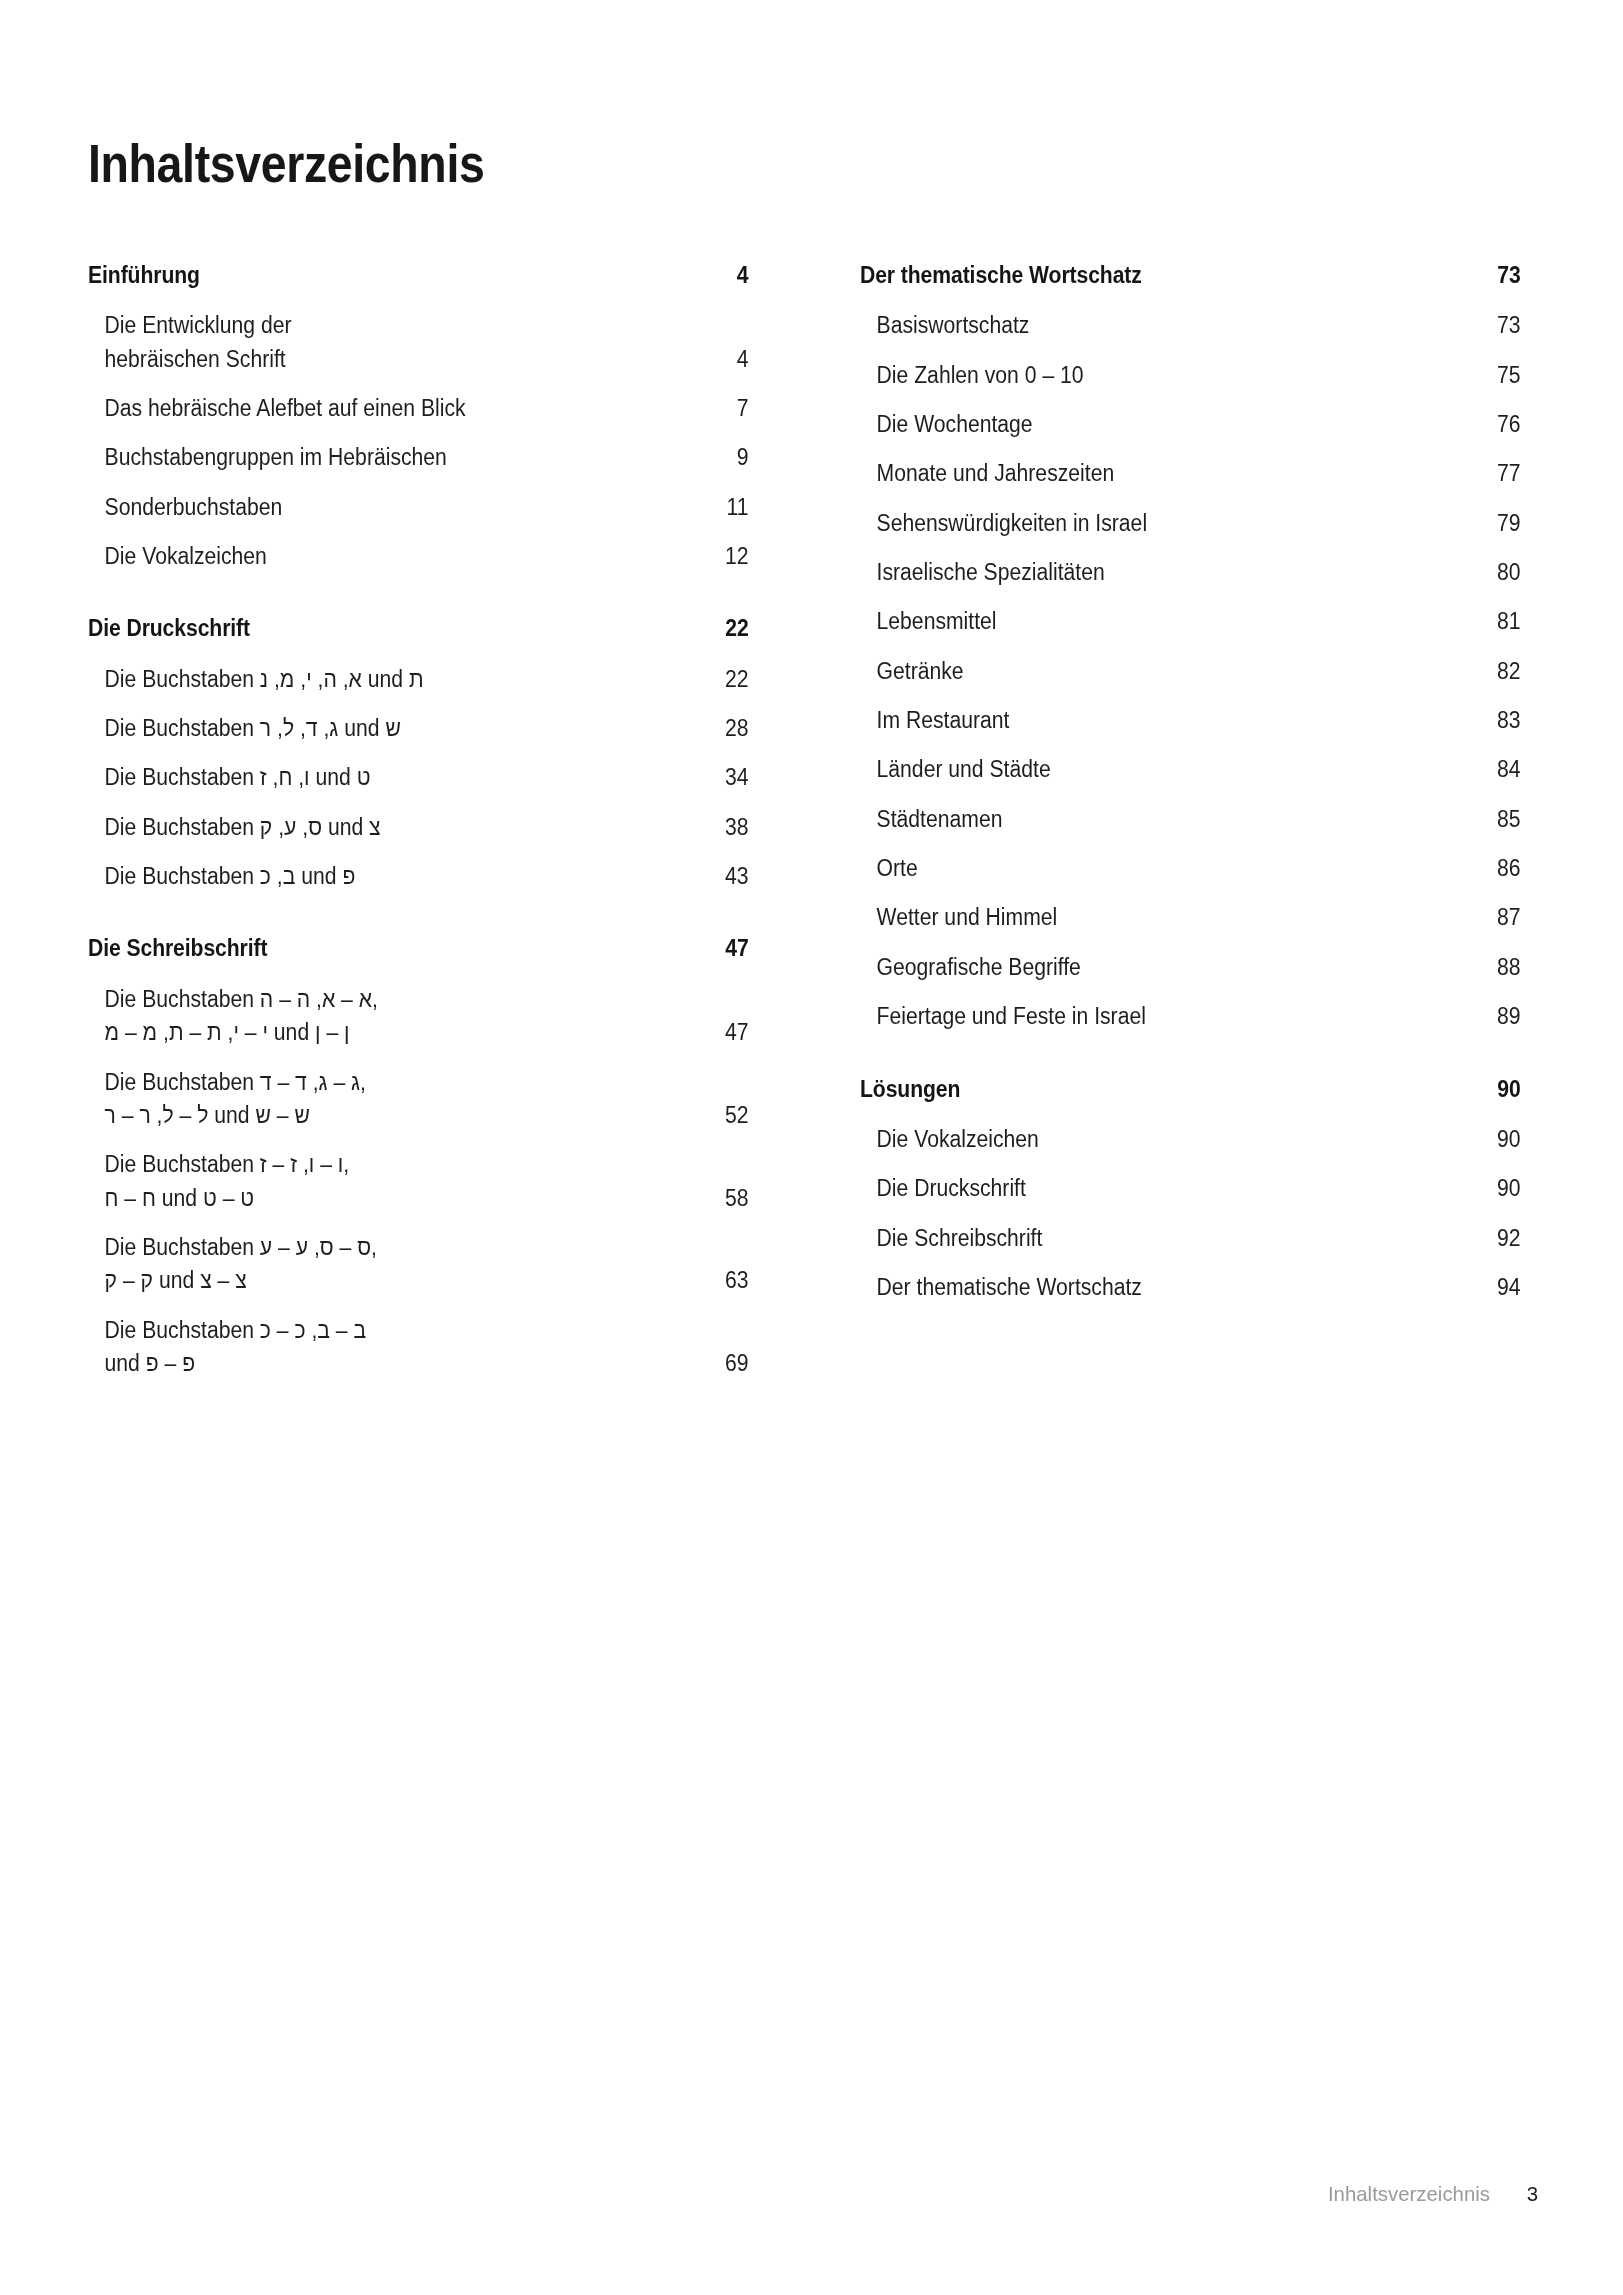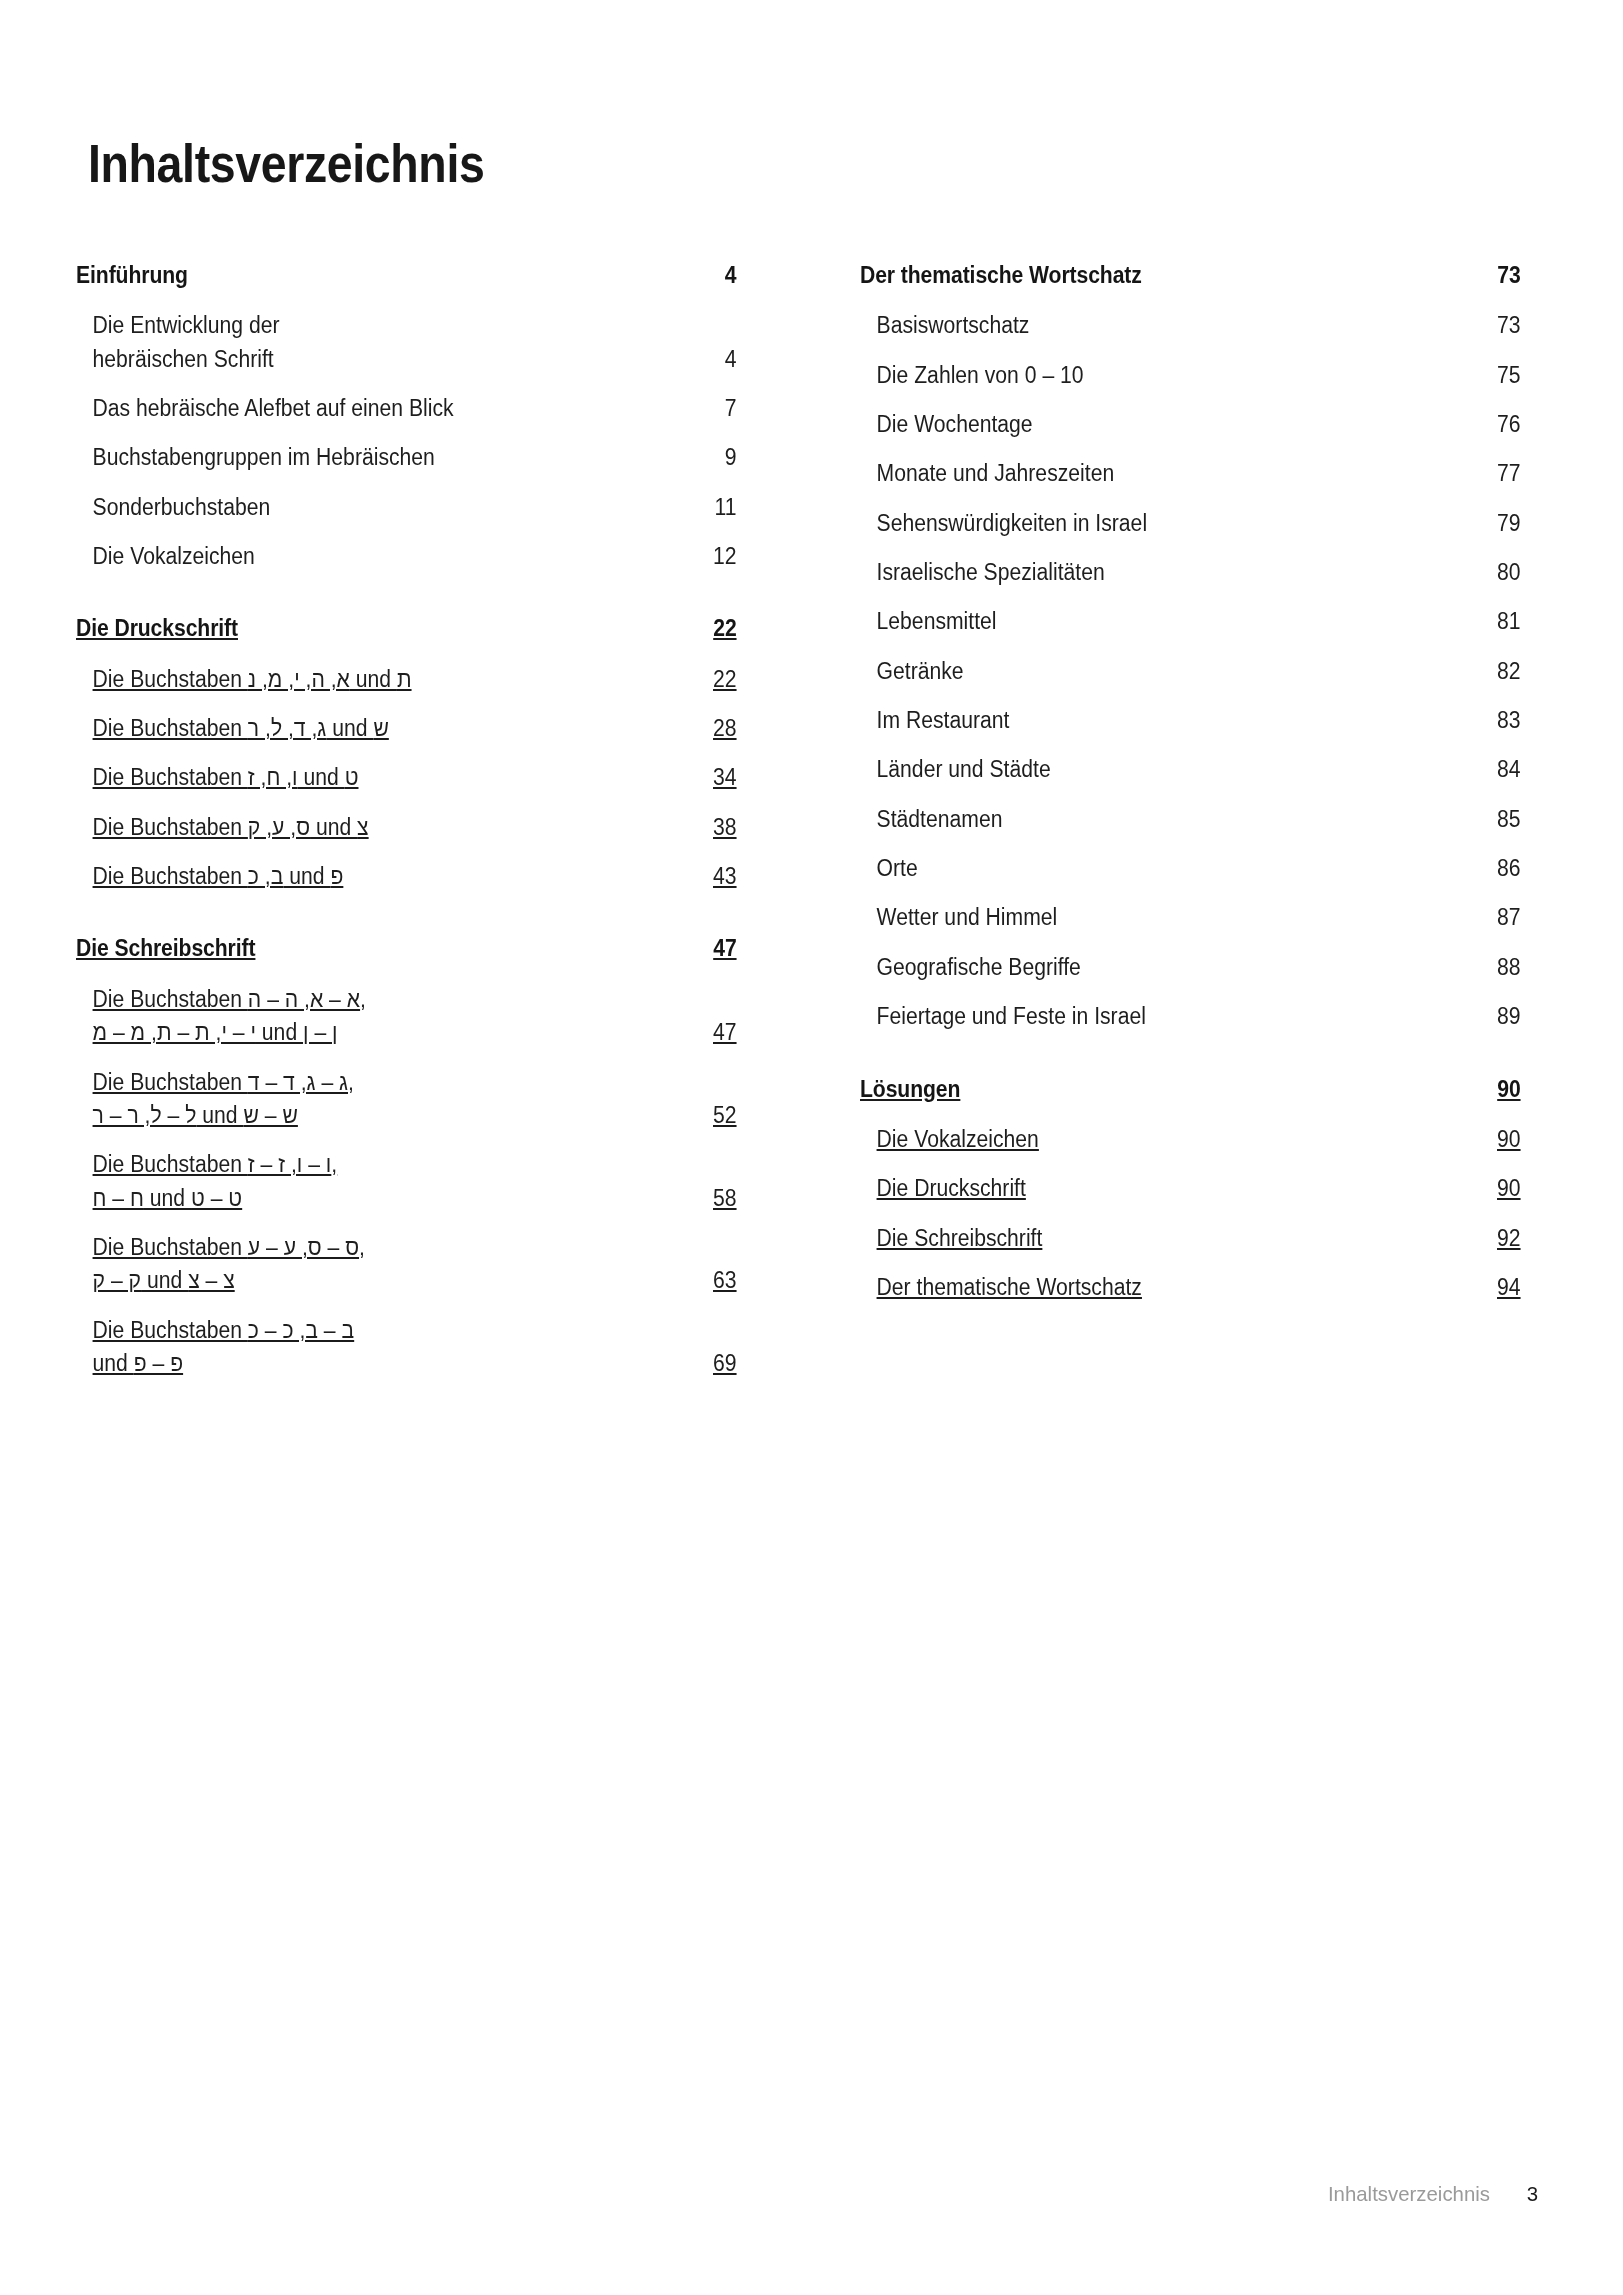--- a/index.html
+++ b/index.html
@@ -40,26 +40,26 @@
   .columns {
     position: absolute;
     left: 0;
     top: 259px;
     width: 1623px;
   }
   .col {
     position: absolute;
     top: 0;
   }
-  .col-left  { left: 76px;  width: 718px; }
+  .col-left  { left: 88px;  width: 718px; }
   .col-right { left: 860px; width: 718px; }
 
   
   .section { margin-bottom: 0; }
-  .section + .section { margin-top: 39px; text-decoration: underline; }
+  .section + .section { margin-top: 39px; }
 
   .row {
     display: flex;
     align-items: flex-start;
     width: 100%;
   }
 
   .row-heading {
     font-size: 23px;
     font-weight: 700;

